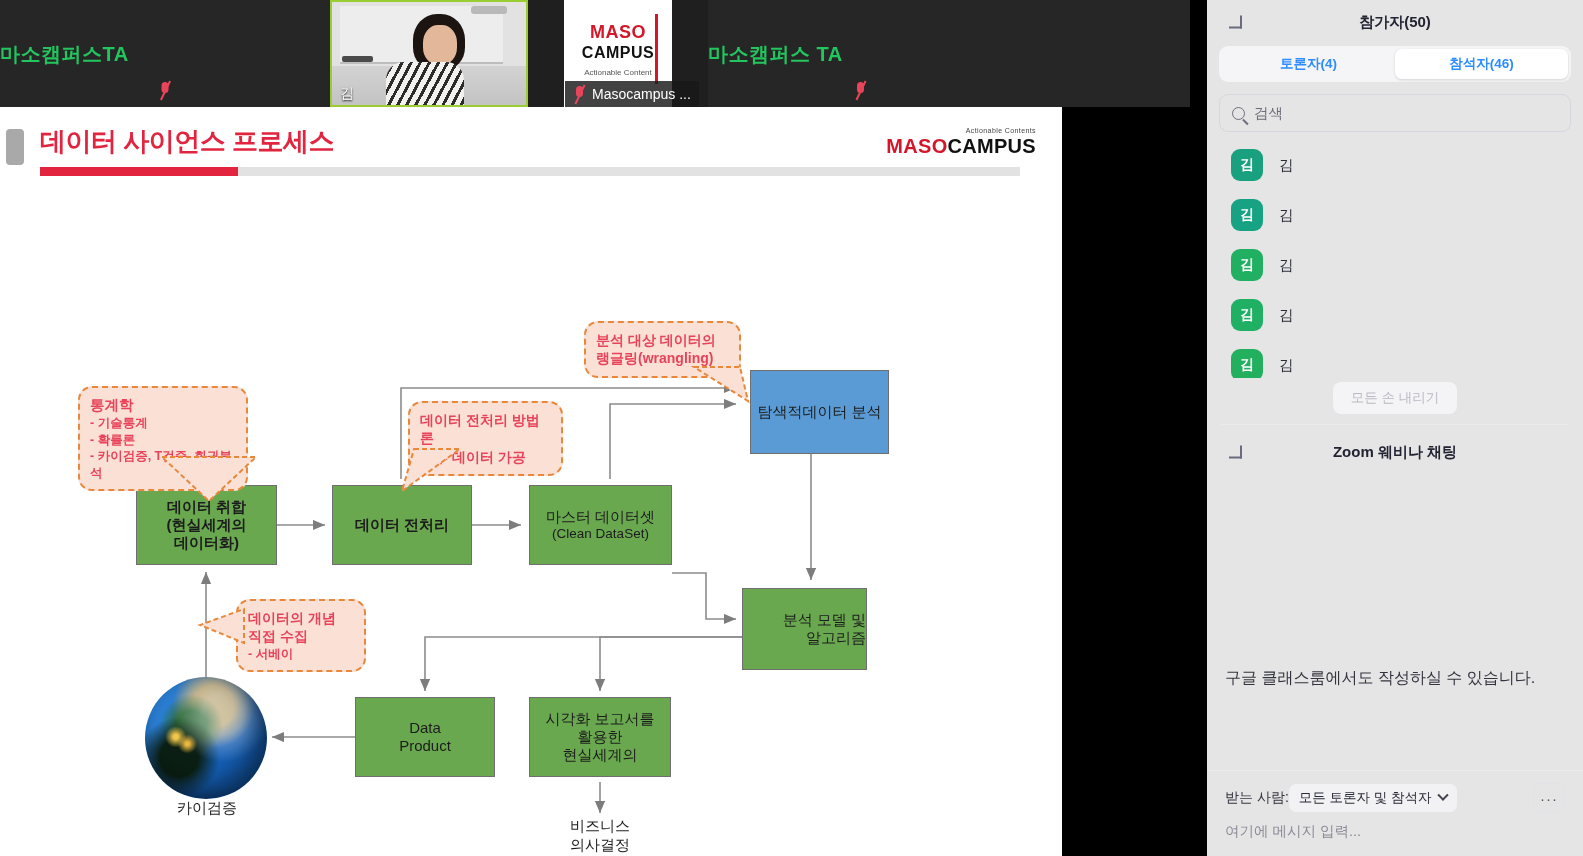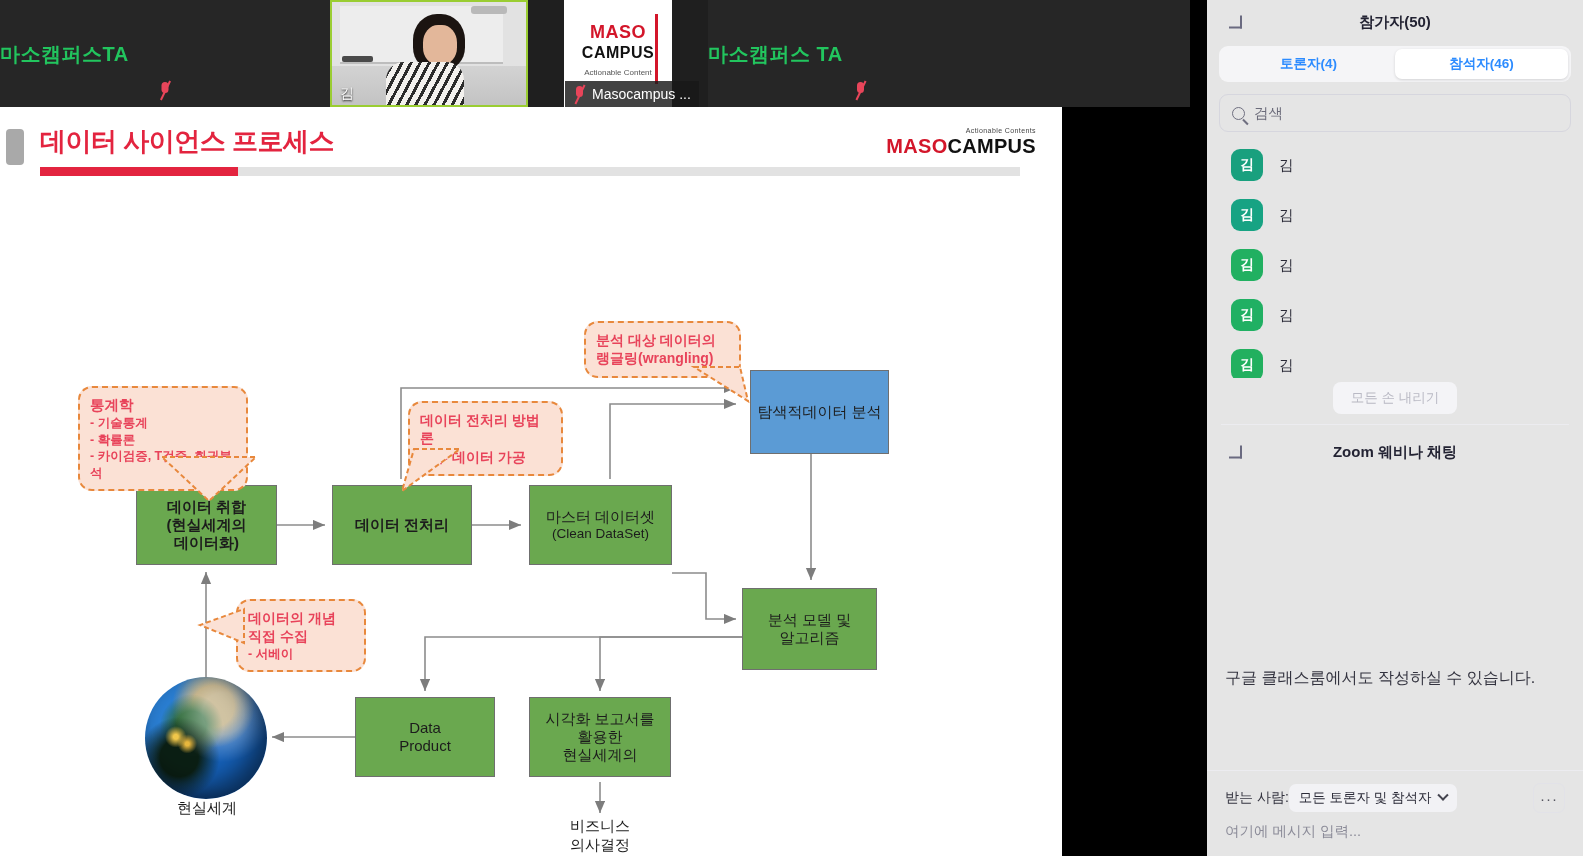--- a/index.html
+++ b/index.html
@@ -278,38 +278,38 @@
         <div class="node green" style="left:529px; top:378px; width:143px; height:80px; flex-direction:column;">
           <div class="l1">마스터 데이터셋</div>
           <div class="l2">(Clean DataSet)</div>
         </div>
 
         <div class="node blue" style="left:742px; top:263px; width:139px; height:84px; margin-left:8px;">
           <div class="l1">탐색적</div>
           <div class="l1">데이터 분석</div>
         </div>
 
-        <div class="node green" style="left:742px; top:481px; width:135px; height:82px; flex-direction:column;">
+        <div class="node green" style="left:742px; top:481px; width:125px; height:82px; flex-direction:column;align-items:flex-end;">
           <div class="l1">분석 모델 및</div>
           <div class="l1">알고리즘</div>
         </div>
 
         <div class="node green" style="left:355px; top:590px; width:140px; height:80px; flex-direction:column;">
           <div class="l1">Data</div>
           <div class="l1">Product</div>
         </div>
 
         <div class="node green" style="left:529px; top:590px; width:142px; height:80px; flex-direction:column;">
           <div class="l1">시각화 보고서를</div>
           <div class="l1">활용한</div>
           <div class="l1">현실세계의</div>
         </div>
 
         <div class="plain-label" style="left:146px; top:692px; width:122px;">
-          <div>현실세계</div>
+          <div>카이검증</div>
         </div>
         <div class="plain-label" style="left:540px; top:710px; width:120px;">
           <div>비즈니스</div>
           <div>의사결정</div>
         </div>
 
         <div id="globe">
             <div class="lights"></div>
           </div>
 

